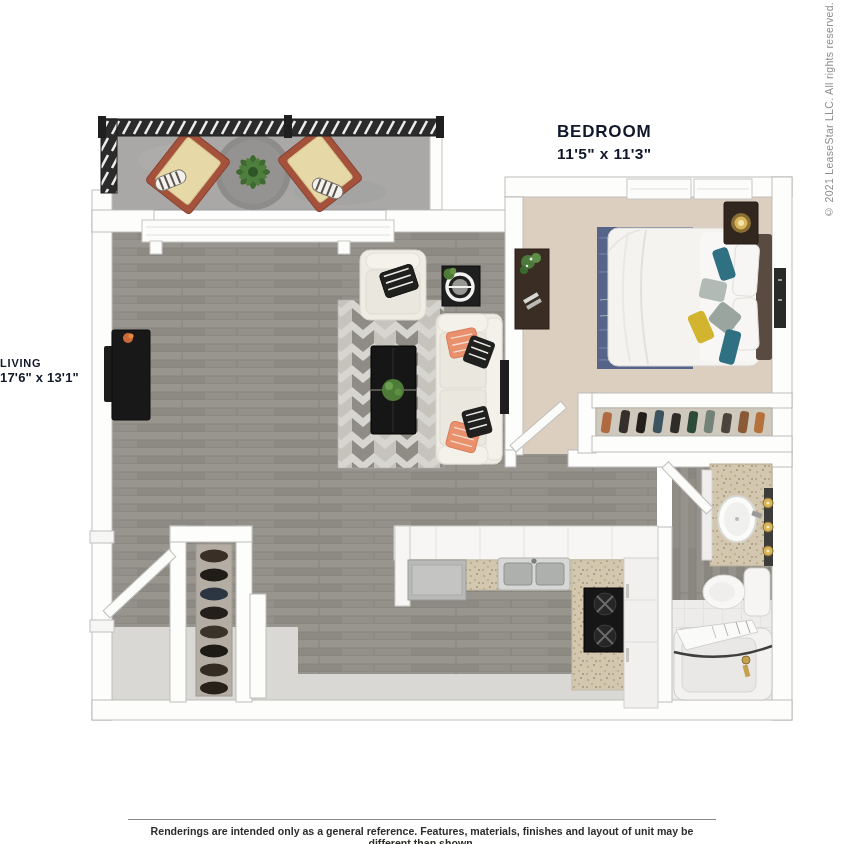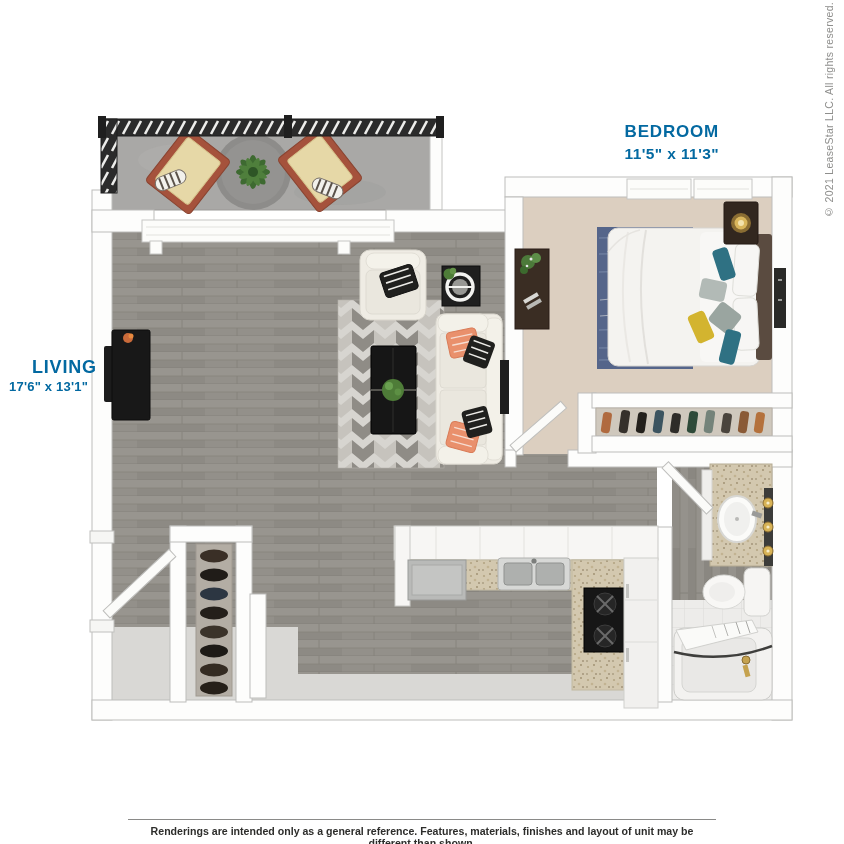--- a/index.html
+++ b/index.html
@@ -1,24 +1,24 @@
 <!DOCTYPE html>
 <html><head>
 <meta charset="utf-8">
 <style>
   html,body{margin:0;padding:0;background:#ffffff;}
   .canvas{position:relative;width:844px;height:844px;background:#ffffff;overflow:hidden;
           font-family:"Liberation Sans",sans-serif;}
   .plan-svg{position:absolute;left:0;top:0;}
-  .label{position:absolute;color:#0369a1;font-weight:bold;text-align:right;line-height:1.3;}
+  .label{position:absolute;color:#0f172a;font-weight:bold;text-align:left;line-height:1.3;}
   .bedroom-label{left:557px;top:121px;width:162px;}
   .bedroom-label .name{font-size:17px;letter-spacing:0.8px;}
   .bedroom-label .dims{font-size:15.5px;letter-spacing:0.4px;margin-top:1px;}
   .living-label{left:0px;top:356px;width:88px;}
-  .living-label .name{font-size:18px;letter-spacing:0.8px;padding-left:32px;}
+  .living-label .name{font-size:11px;letter-spacing:0.8px;}
   .living-label .dims{font-size:13px;letter-spacing:0.2px;}
   .copyright{position:absolute;top:8px;right:9px;height:210px;writing-mode:vertical-rl;
              transform:rotate(180deg);font-size:10.5px;color:#8e8e8c;letter-spacing:0.3px;
              white-space:nowrap;}
   .disclaimer{position:absolute;left:128px;top:819px;width:588px;border-top:1px solid #8a8a88;
               padding-top:5px;text-align:center;font-size:10.6px;font-weight:bold;color:#2d2d2b;}
 </style>
 </head>
 <body>
 

